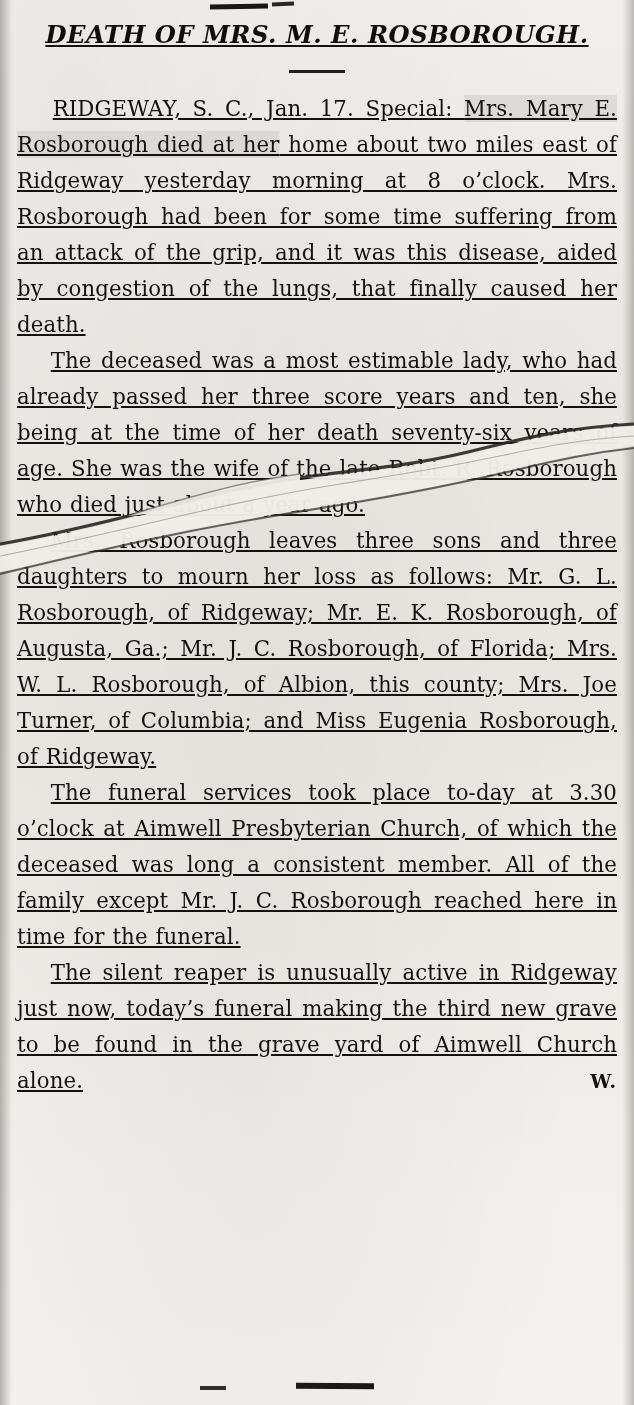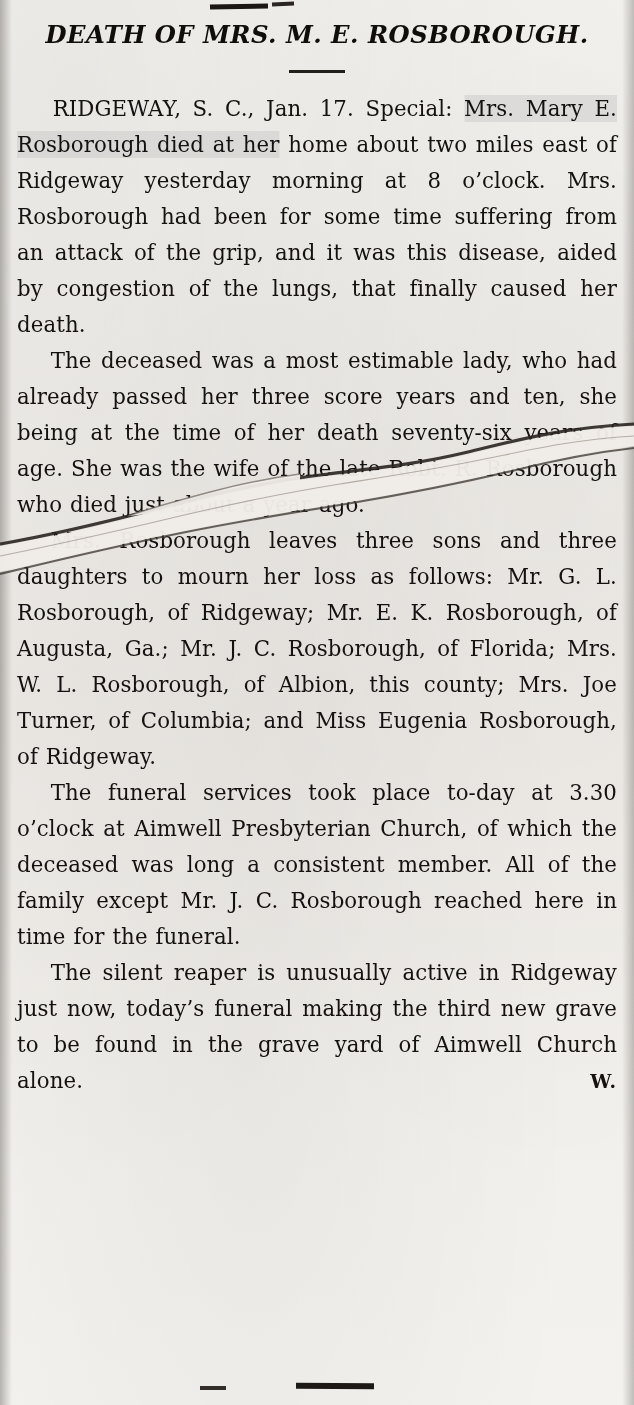--- a/index.html
+++ b/index.html
@@ -8,20 +8,21 @@
     background: #ffffff;
   }
   .clipping {
     position: relative;
     width: 634px;
     height: 1405px;
     background: #f3f1ee;
     overflow: hidden;
     font-family: "Liberation Serif", serif;
     color: #14110e;
+    text-decoration: underline;
   }
   
   .clipping::before {
     content: "";
     position: absolute;
     inset: 0;
     background:
       radial-gradient(ellipse at 12% 8%, rgba(0,0,0,0.05), rgba(0,0,0,0) 60%),
       radial-gradient(ellipse at 85% 30%, rgba(0,0,0,0.045), rgba(0,0,0,0) 55%),
       radial-gradient(ellipse at 40% 75%, rgba(0,0,0,0.04), rgba(0,0,0,0) 60%),

